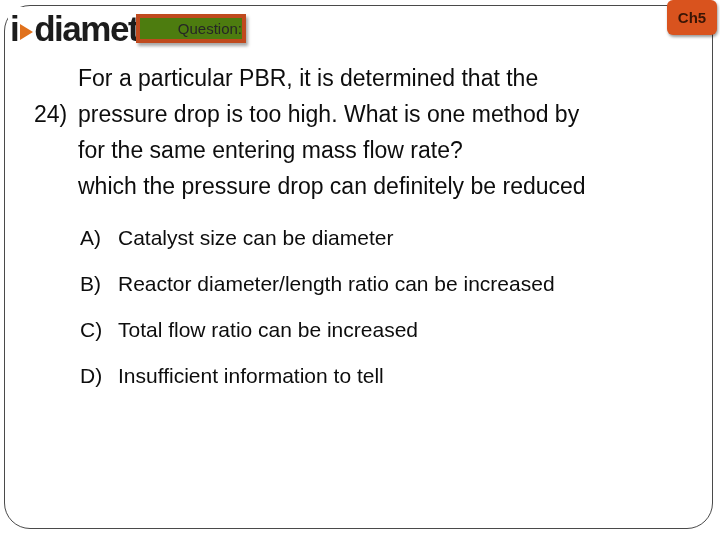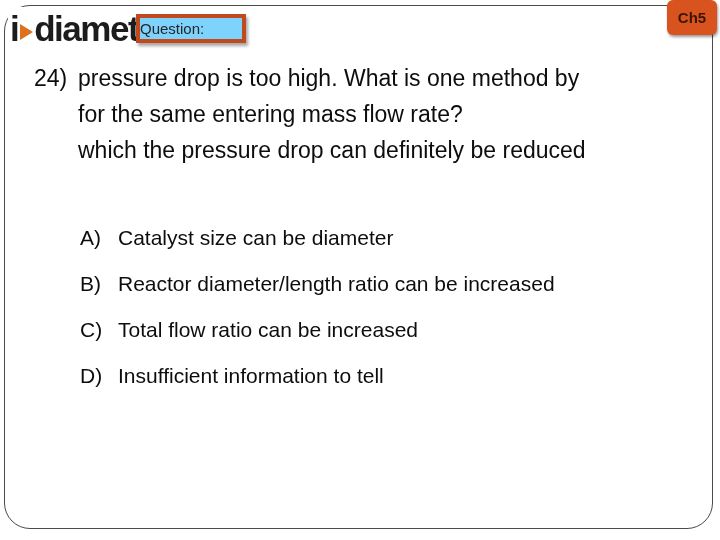--- a/index.html
+++ b/index.html
@@ -53,26 +53,26 @@
     border-bottom: 8px solid transparent;
     margin: 6px 1px 0 2px;
   }
   
   .question-badge {
     position: absolute;
     left: 136px;
     top: 14px;
     width: 102px;
     height: 21px;
-    background: #7dd3fc;
+    background: #4d7c0f;
     border: 4px solid var(--badge-border, #c04a1e);
     box-shadow: 2px 3px 3px rgba(0,0,0,0.35);
     display: flex;
     align-items: center;
-    justify-content: flex-start;
+    justify-content: flex-end;
     z-index: 3;
     font-size: 15px;
     color: #262626;
   }
   
   .ch-badge {
     position: absolute;
     left: 667px;
     top: 0;
     width: 50px;
@@ -94,20 +94,21 @@
     left: 34px;
     top: 60px;
     display: flex;
     font-size: 23px;
     line-height: 36px;
     color: #0d0d0d;
   }
   .q-num {
     width: 44px;
     flex: 0 0 44px;
+    margin-top: 36px;
   }
   .q-lines div {
     white-space: nowrap;
   }
   
   .answers {
     position: absolute;
     left: 80px;
     top: 224px;
     font-size: 21px;
@@ -140,20 +141,21 @@
 
   <div class="question-badge">
     <span>Question:</span>
   </div>
 
   <div class="ch-badge">Ch5</div>
 
   <div class="question">
     <div class="q-num">24)</div>
     <div class="q-lines">
+      <div>For a particular PBR, it is determined that the</div>
       <div>pressure drop is too high. What is one method by</div>
       <div>for the same entering mass flow rate?</div>
       <div>which the pressure drop can definitely be reduced</div>
     </div>
   </div>
 
   <div class="answers">
     <div class="answer">
       <span class="letter">A)</span>
       <span class="text">Catalyst size can be diameter</span>

